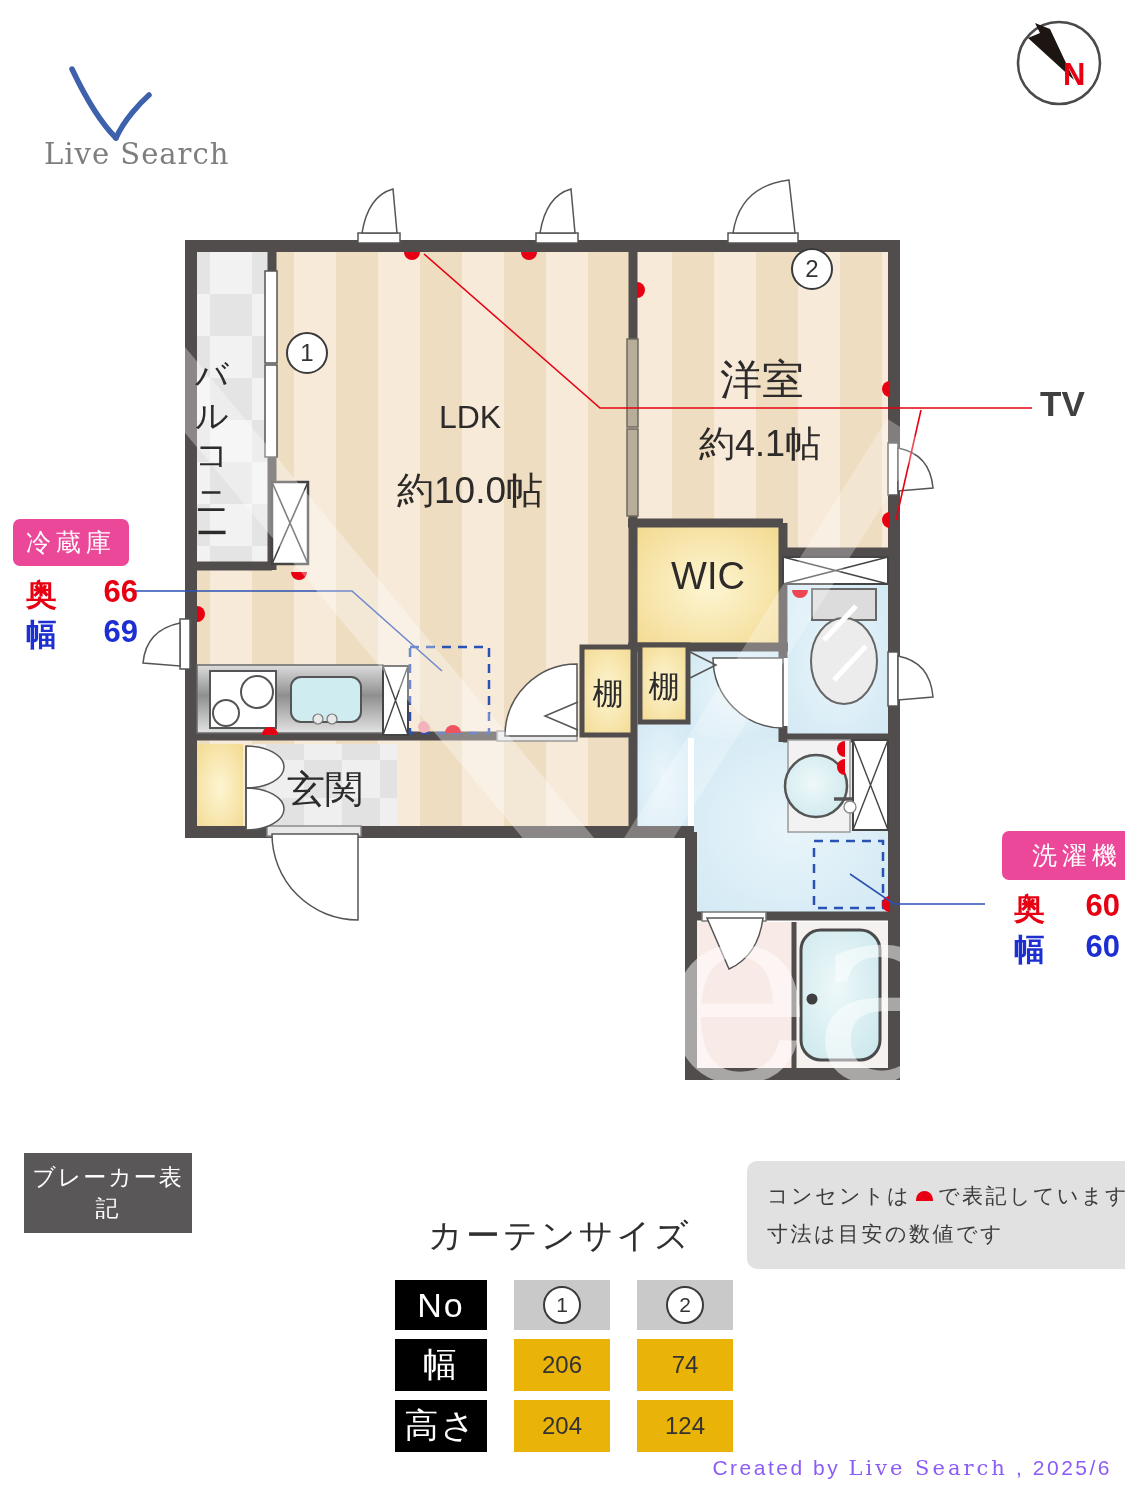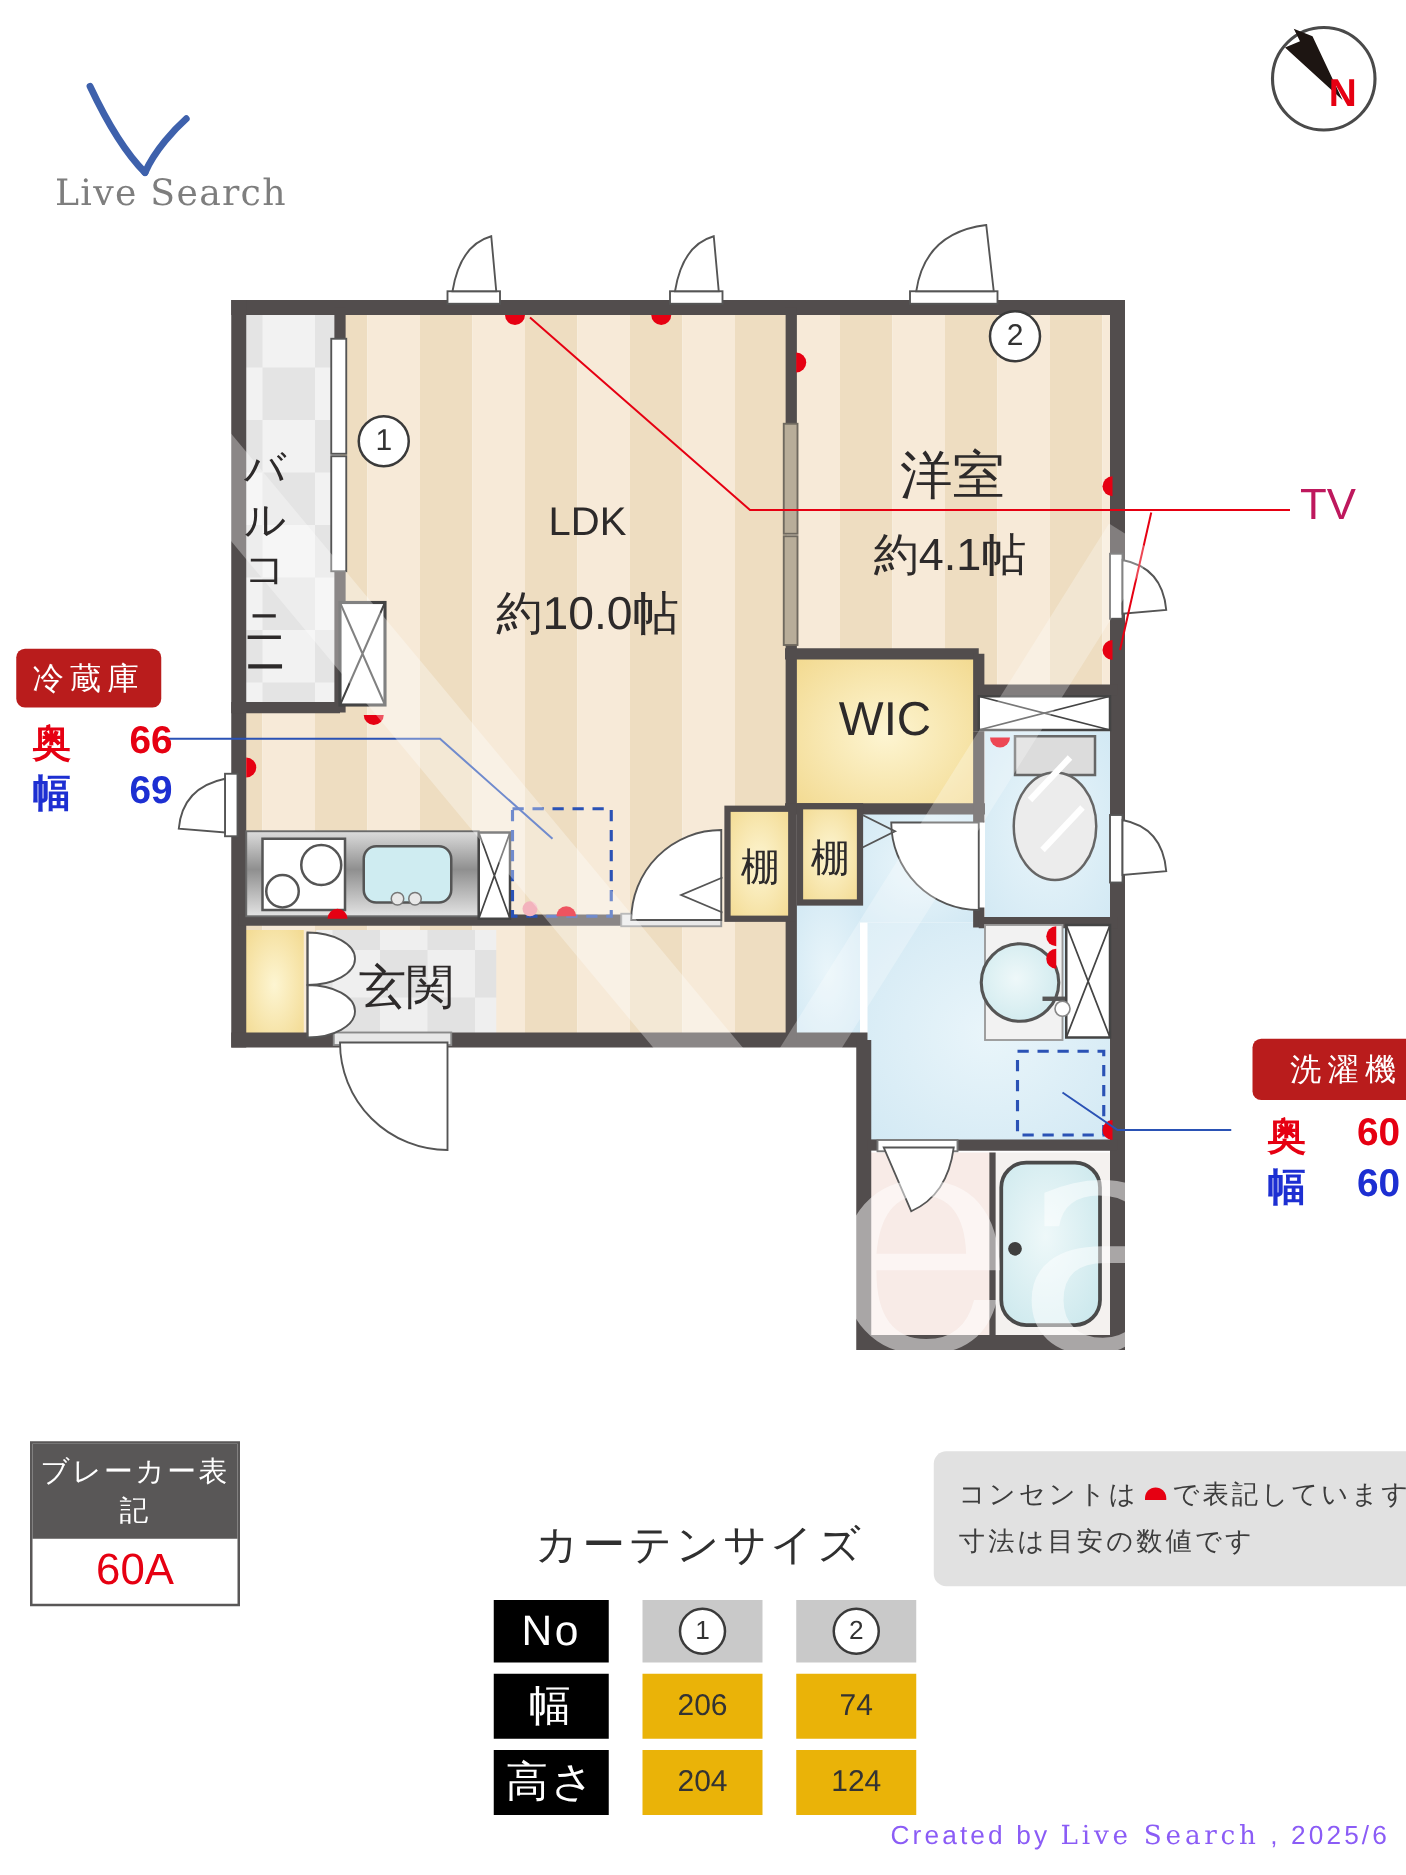--- a/index.html
+++ b/index.html
@@ -9,21 +9,21 @@
   .abs{position:absolute;}
   .room-label{color:#2d2a2a;white-space:nowrap;}
   .ctr{transform:translateX(-50%);}
   .vtext{writing-mode:vertical-rl;text-orientation:mixed;letter-spacing:7px;}
   
   .logo-text{font-family:"DejaVu Serif",serif;color:#7e7e7e;font-size:29px;letter-spacing:1px;}
   
   .marker{width:38px;height:38px;border-radius:50%;background:#fff;border:2px solid #3a3a3a;
           display:flex;align-items:center;justify-content:center;font-size:24px;color:#333;}
   
-  .badge{background:#b91c1c;color:#fff;border-radius:7px;display:flex;align-items:center;
+  .badge{background:#ec4899;color:#fff;border-radius:7px;display:flex;align-items:center;
          justify-content:center;letter-spacing:5px;font-size:25px;}
   .dimrow{display:flex;justify-content:space-between;font-size:31px;font-weight:bold;}
   .red{color:#e60012;} .blue{color:#1d2fd2;}
   
   .breaker{width:164px;border:2px solid #595757;background:#fff;}
   .breaker-head{background:#595757;color:#fff;font-size:23px;letter-spacing:2px;
                 text-align:center;padding:7px 0;}
   .breaker-val{color:#e60012;font-size:35px;text-align:center;padding:5px 0 7px 0;}
   
   .note{width:368px;background:#e1e1e1;border-radius:10px;padding:16px 20px;
@@ -35,21 +35,21 @@
   .ct{display:grid;grid-template-columns:92px 96px 96px;grid-template-rows:50px 52px 52px;
       column-gap:27px;row-gap:9px;}
   .ct div{display:flex;align-items:center;justify-content:center;}
   .ct-label{background:#000000;color:#fff;font-size:34px;letter-spacing:2px;}
   .ct-head{background:#c9c9c9;}
   .ct-head .marker{width:34px;height:34px;font-size:21px;}
   .ct-val{background:#eab308;color:#333;font-size:24px;}
   
   .footer{font-size:21px;letter-spacing:2.5px;color:#8b5cf6;white-space:nowrap;}
   .footer .brand{font-family:"DejaVu Serif",serif;letter-spacing:3px;}
-  .tv-label{color:#be185d;font-size:35px;font-weight:normal;}
+  .tv-label{color:#404040;font-size:35px;font-weight:bold;}
   .compass-n{color:#e60012;font-size:31px;font-weight:bold;}
 </style>
 </head>
 <body>
 
 <div class="page">
 
   <svg class="plan" viewBox="0 0 1125 1500">
     <defs>
       <pattern id="stripes" patternUnits="userSpaceOnUse" width="84" height="84">
@@ -326,21 +326,20 @@
     <span>奥</span>
       <span>60</span>
   </div>
   <div class="abs dimrow blue" style="left:1014px;top:929px;width:106px;">
     <span>幅</span>
       <span>60</span>
   </div>
 
   <div class="abs breaker" style="left:24px;top:1153px;">
     <div class="breaker-head">ブレーカー表記</div>
-    <div class="breaker-val">60A</div>
   </div>
 
   <div class="abs note" style="left:747px;top:1161px;">
     <span>コンセントは</span><span class="dome"></span><span>で表記しています</span><br>
     <span>寸法は目安の数値です</span>
   </div>
 
   <div class="abs curtain-title ctr" style="left:560px;top:1213px;">カーテンサイズ</div>
   <div class="abs ct" style="left:395px;top:1280px;">
     <div class="ct-label">No</div>

